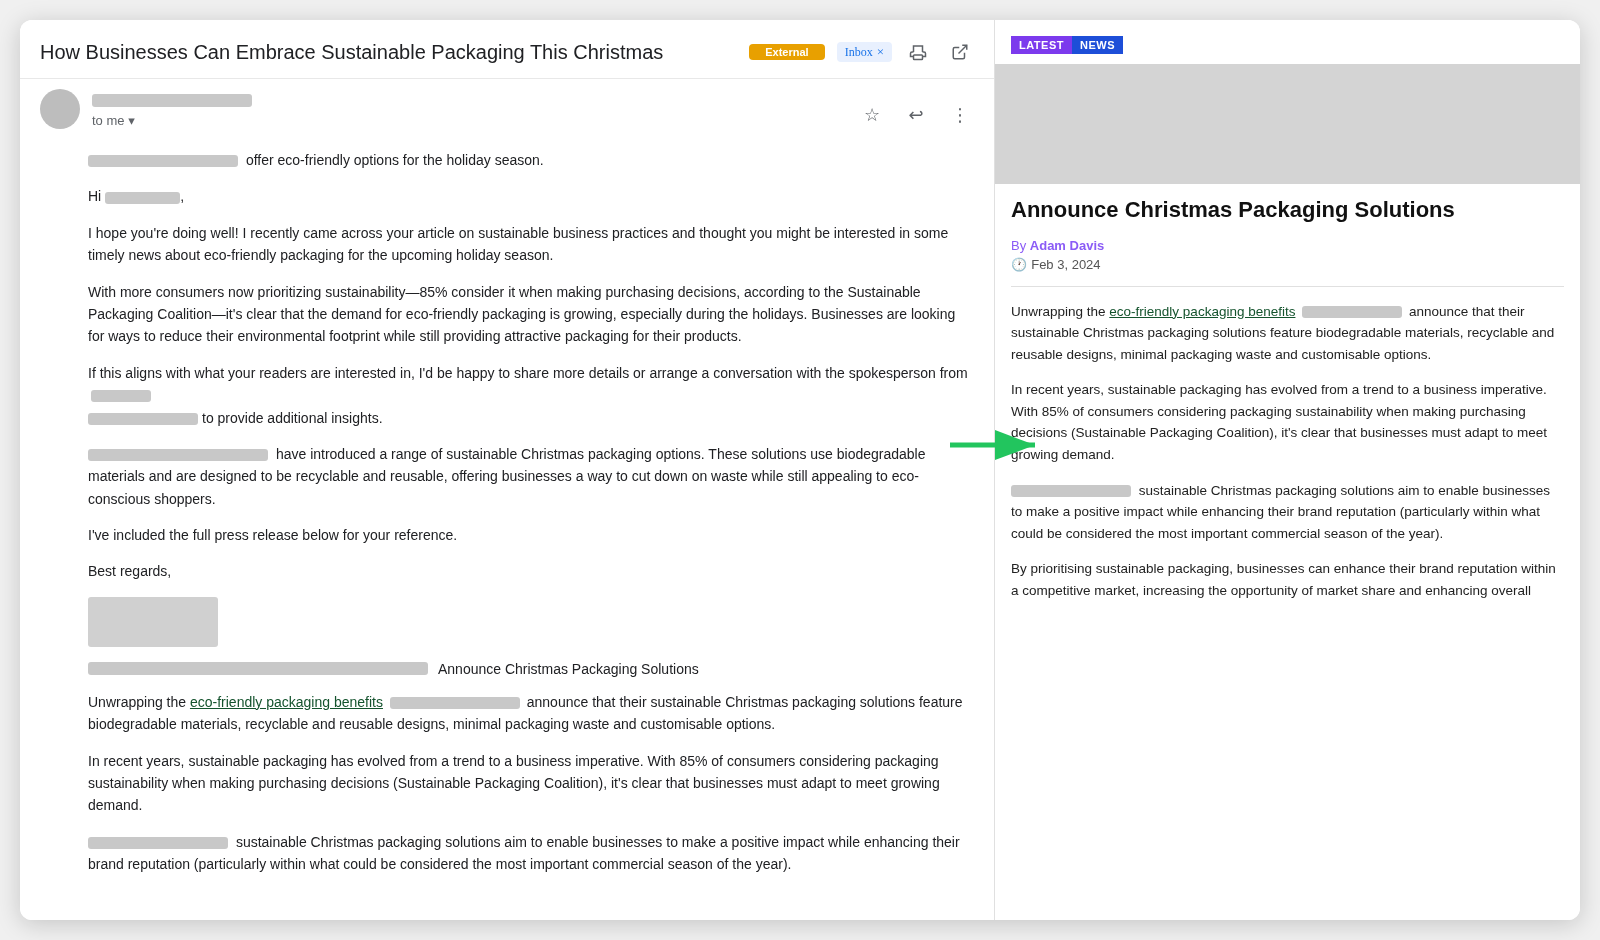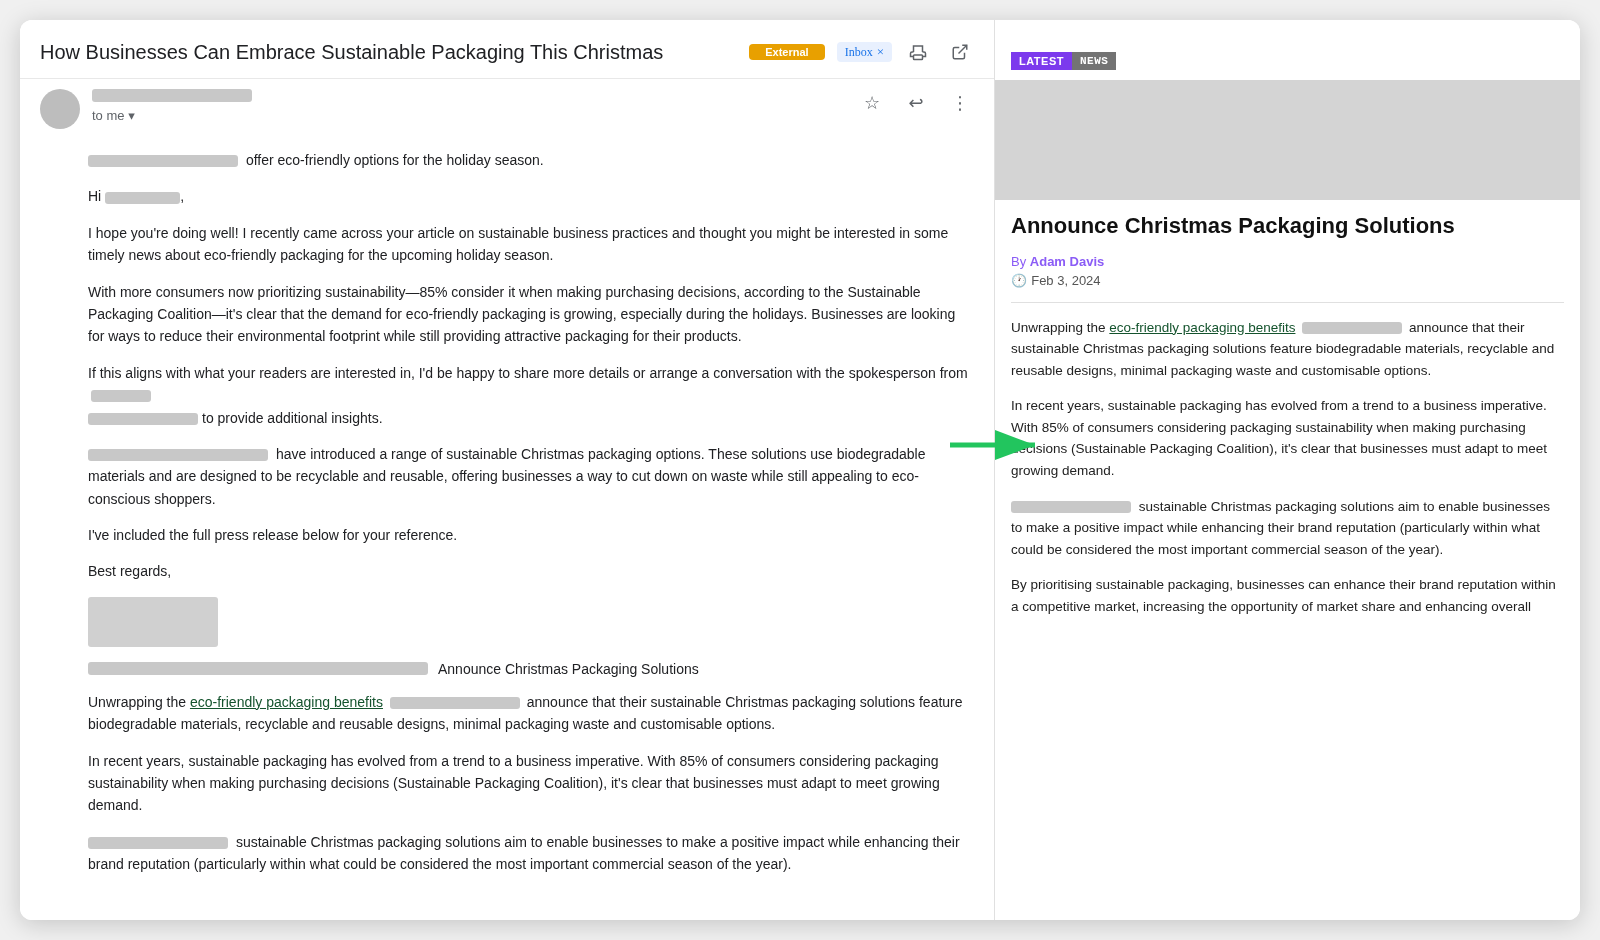--- a/index.html
+++ b/index.html
@@ -82,21 +82,21 @@
       display: flex;
       align-items: center;
       justify-content: center;
       width: 28px;
       height: 28px;
       border-radius: 50%;
     }
 
     .email-subheader {
       display: flex;
-      align-items: flex-start;
+      align-items: flex-end;
       padding: 10px 20px 6px 20px;
       gap: 12px;
     }
     .avatar {
       width: 40px;
       height: 40px;
       border-radius: 50%;
       background: #bdbdbd;
       flex-shrink: 0;
     }
@@ -192,31 +192,31 @@
       flex: 1;
       display: flex;
       flex-direction: column;
       overflow-y: auto;
       background: #fff;
       padding: 0;
     }
     .article-tags {
       display: flex;
       gap: 0;
-      padding: 32px 16px 0 16px;
+      padding: 16px 16px 0 16px;
     }
     .tag {
       font-size: 11px;
       font-weight: 700;
       padding: 3px 8px;
       color: white;
       letter-spacing: 0.5px;
     }
     .tag-latest { background: #7c3aed; }
-    .tag-news { background: #737373; font-family: Liberation Mono, monospace; }
+    .tag-news { background: #1d4ed8; }
 
     .article-image {
       width: 100%;
       height: 120px;
       background: #d4d4d4;
       margin-top: 10px;
     }
     .article-content {
       padding: 12px 16px 20px 16px;
     }

